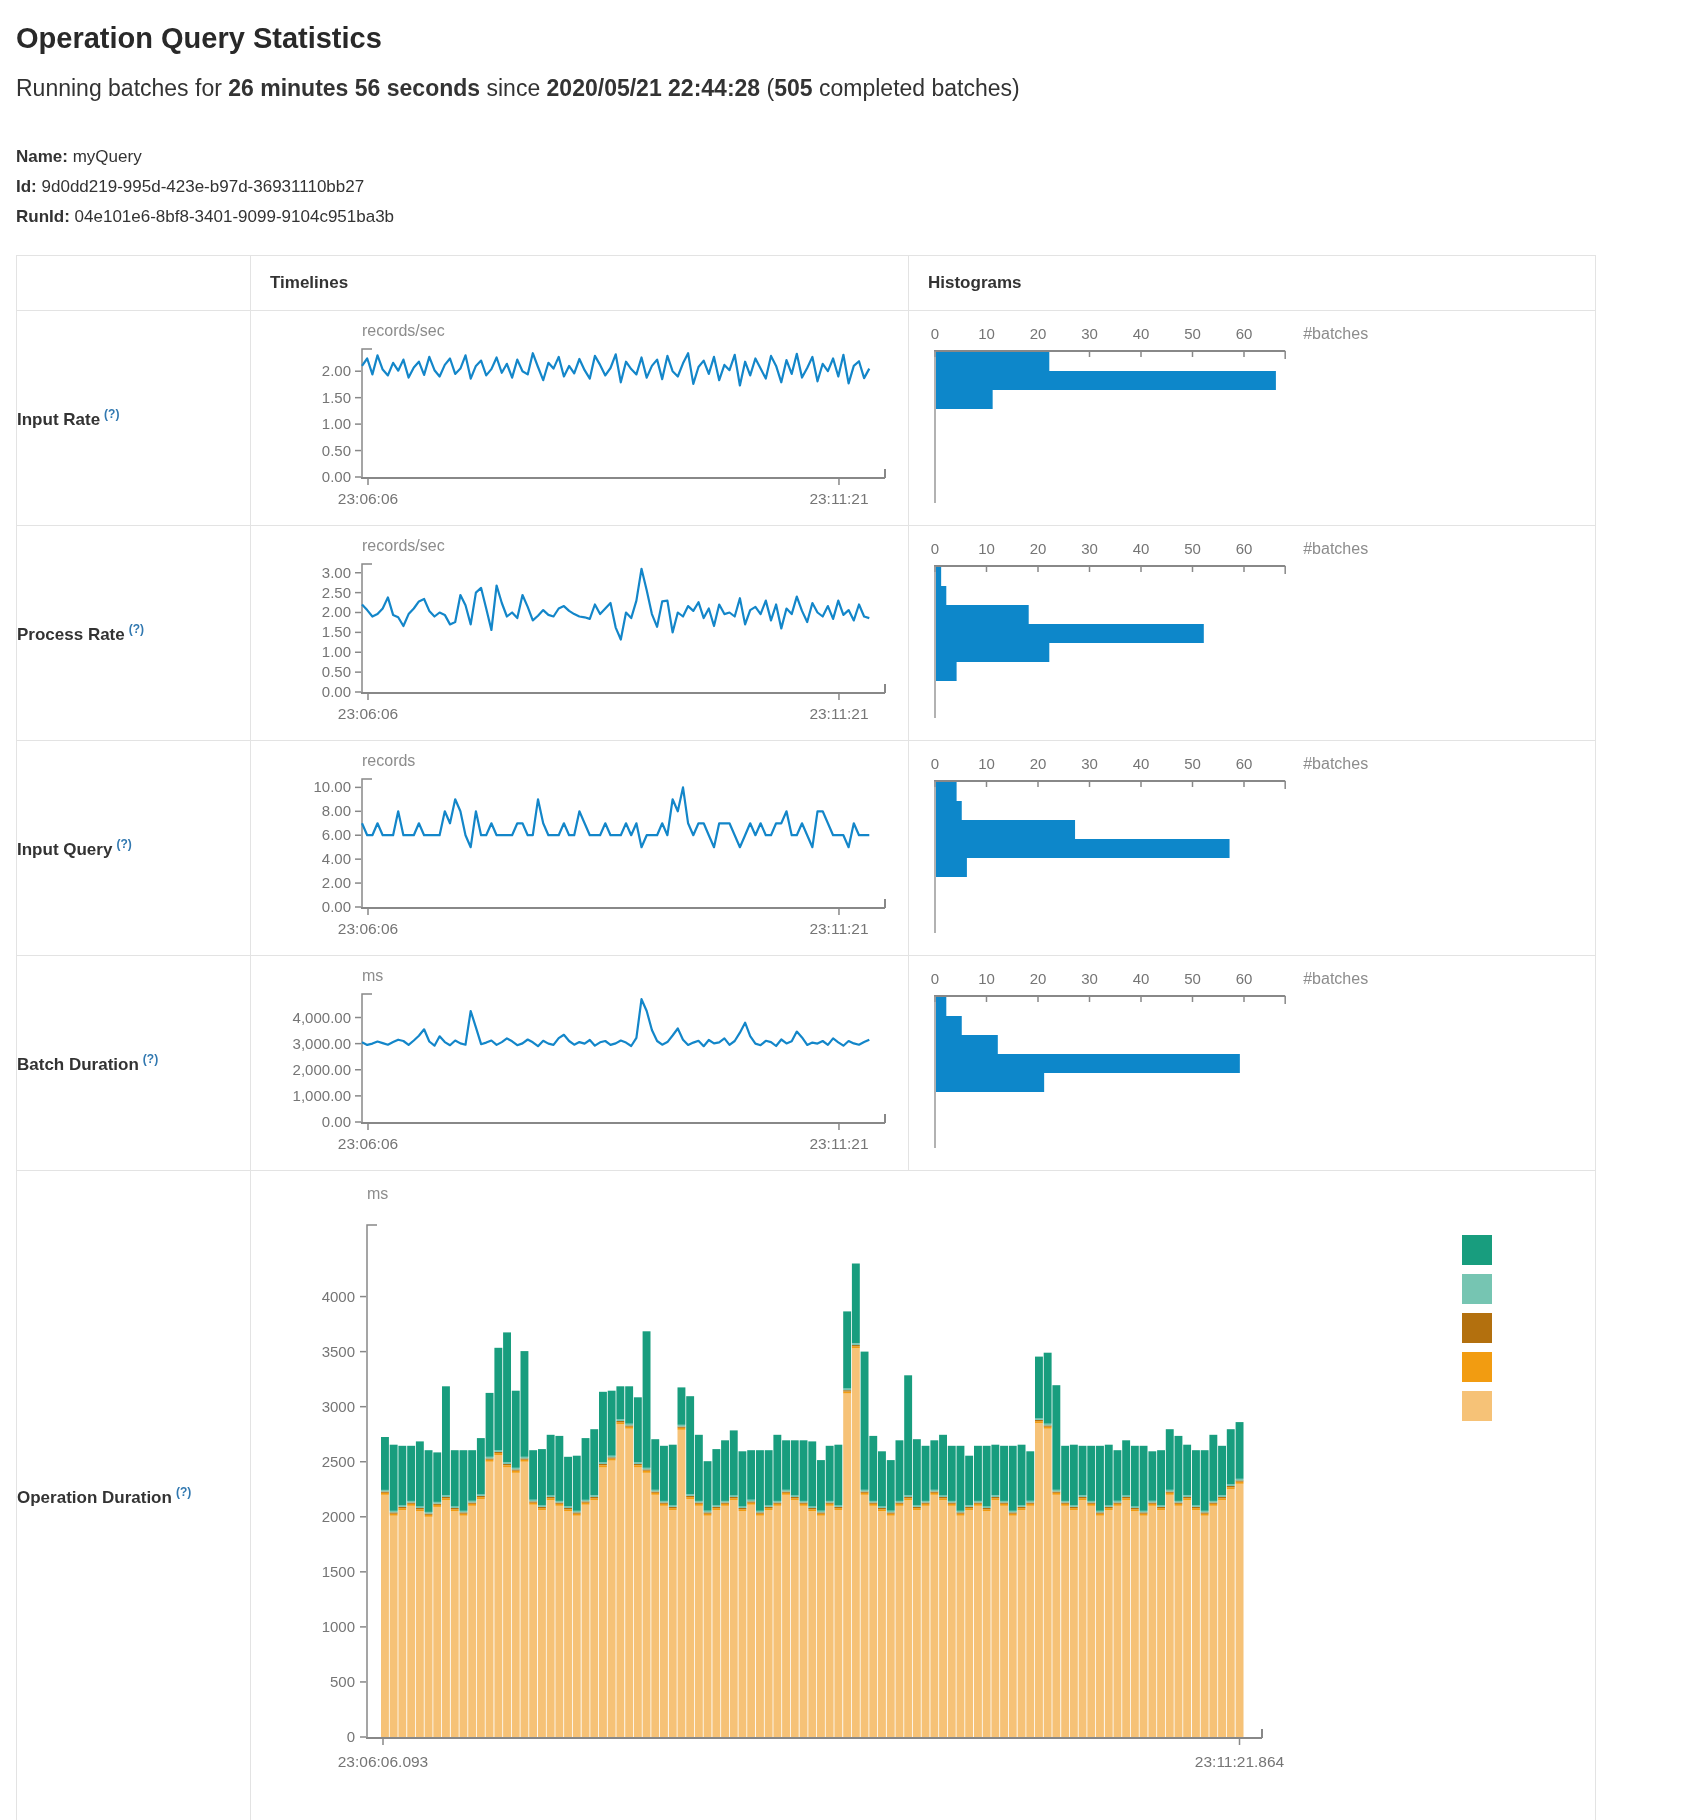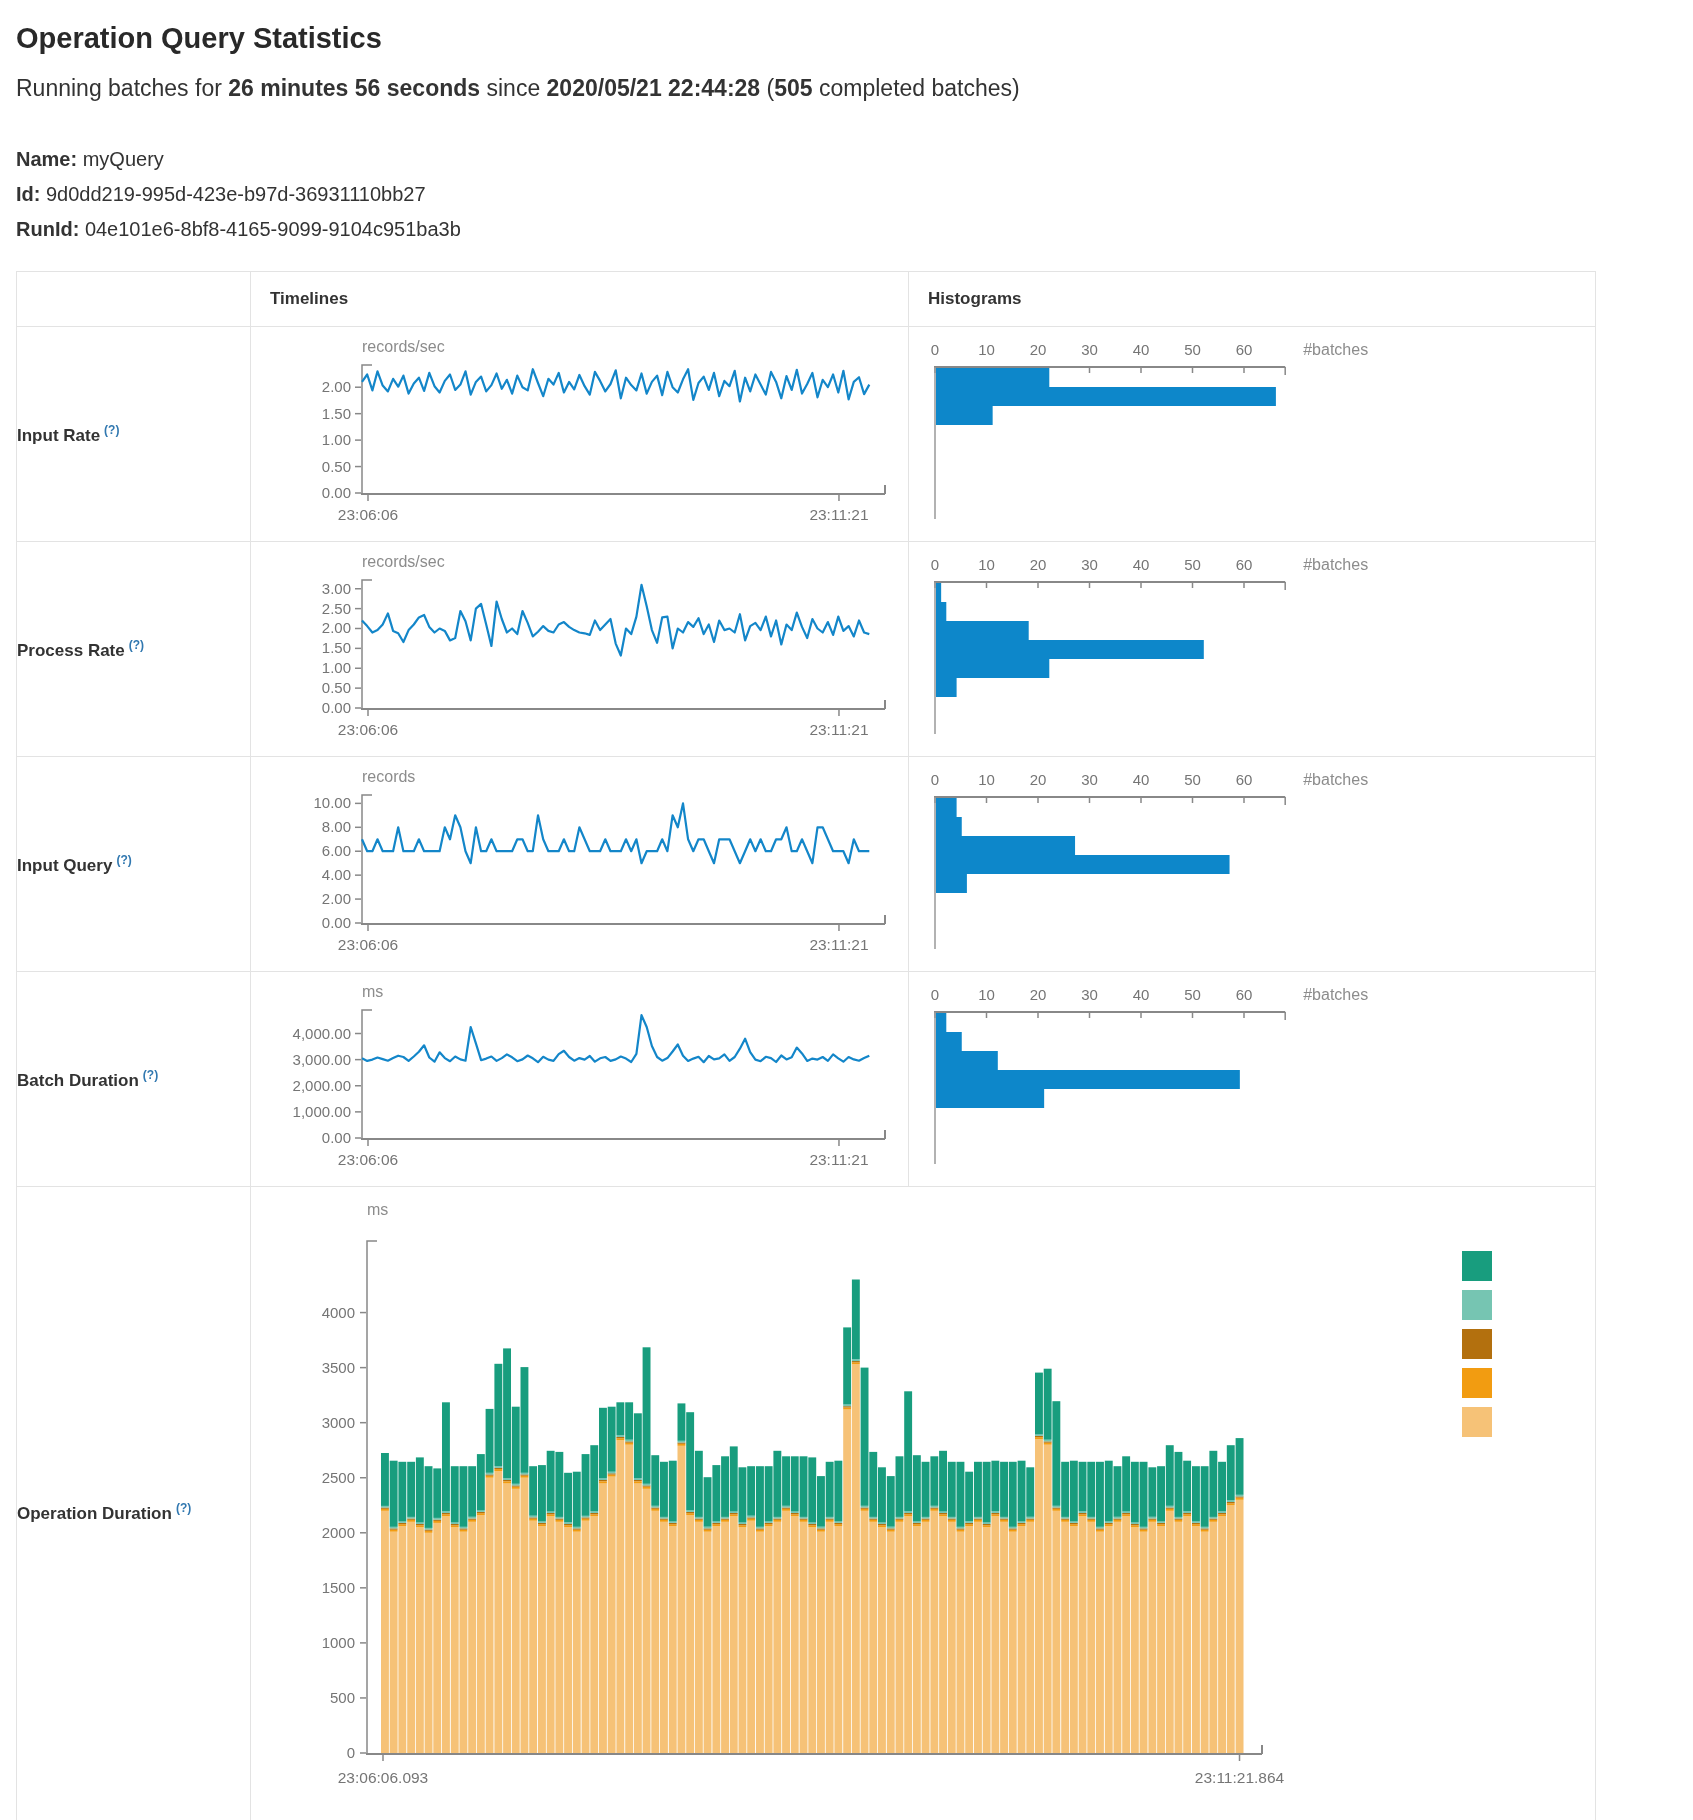--- a/index.html
+++ b/index.html
@@ -1,21 +1,21 @@
 <!DOCTYPE html>
 <html><head>
 <meta charset="utf-8">
 <style>
   html,body{margin:0;padding:0;background:#fff;color:#333;
     font-family:"Liberation Sans",sans-serif;}
   .wrap{width:1693px;padding:14px 0 30px 16px;box-sizing:border-box;}
   h1{font-size:29px;font-weight:700;color:#292929;margin:8px 0 20px 0;}
   .subtitle{font-size:23px;margin:0 0 40px 0;color:#333;}
   .subtitle b{font-weight:700;}
-  .meta{font-size:20px;line-height:1.75;margin-bottom:10px;}
+  .meta{font-size:17px;line-height:1.75;margin-bottom:10px;}
   .meta b{font-weight:700;}
   table.stats{border-collapse:collapse;table-layout:fixed;margin-top:24px;}
   .stats td,.stats th{border:1px solid #e3e3e3;padding:0;vertical-align:middle;}
   .stats th{height:54px;text-align:left;padding-left:19px;font-size:17px;
     font-weight:700;color:#333;}
   .rowlabel{padding-left:14px;font-weight:700;font-size:17px;color:#333;}
   .help{color:#3178b0;font-size:12px;font-weight:700;vertical-align:super;
     margin-left:4px;cursor:pointer;}
   td.chartcell{padding:6px 0 0 6px;vertical-align:top;}
   tr.r{height:215px;}
@@ -33,21 +33,21 @@
 
 <div class="wrap">
 
   <h1>Operation Query Statistics</h1>
 
   <p class="subtitle"><span>Running batches for </span><b>26 minutes 56 seconds</b><span> since </span><b>2020/05/21 22:44:28</b><span> (</span><b>505</b><span> completed batches)</span></p>
 
   <div class="meta">
     <div><b>Name:</b> <span>myQuery</span></div>
     <div><b>Id:</b> <span>9d0dd219-995d-423e-b97d-36931110bb27</span></div>
-    <div><b>RunId:</b> <span>04e101e6-8bf8-4165-9099-9104c951ba3b</span></div>
+    <div><b>RunId:</b> <span>04e101e6-8bf8-3401-9099-9104c951ba3b</span></div>
   </div>
 
   <table class="stats">
     <colgroup>
         <col style="width:234px">
         <col style="width:658px">
         <col style="width:684px">
       </colgroup>
     <tbody>
         <tr>

